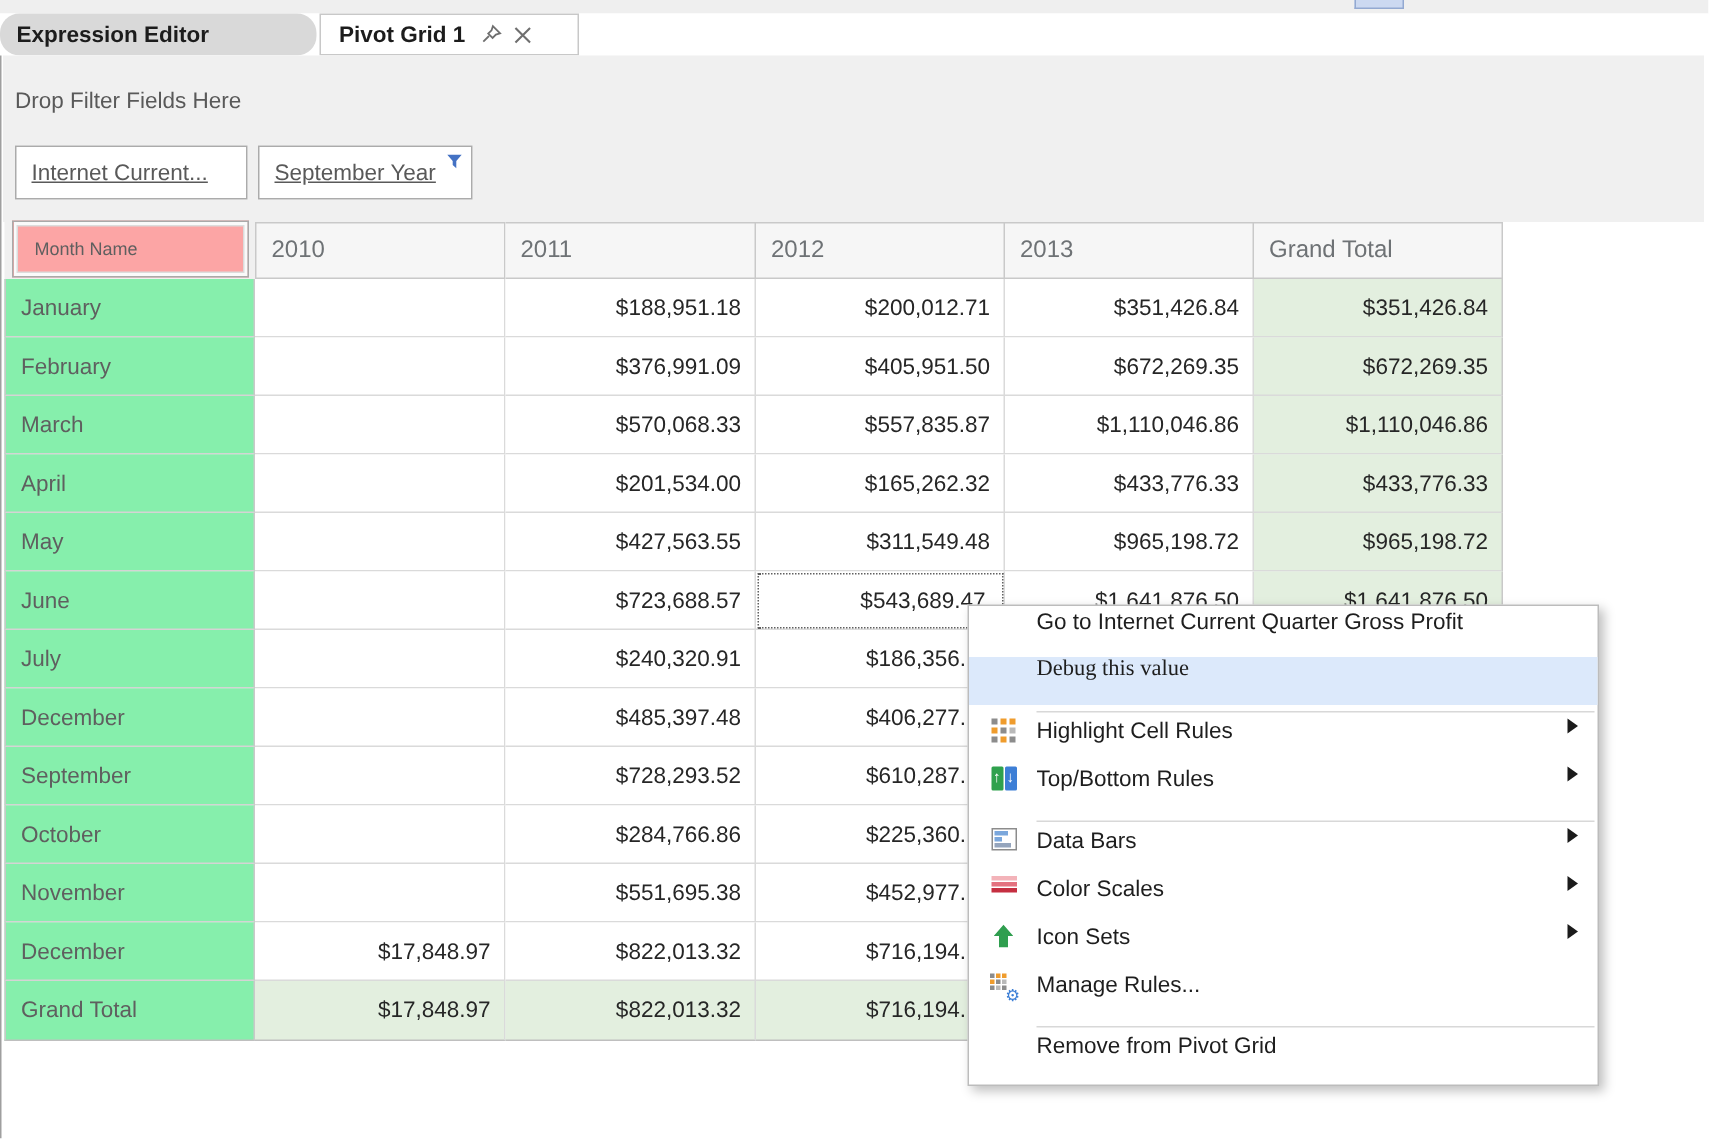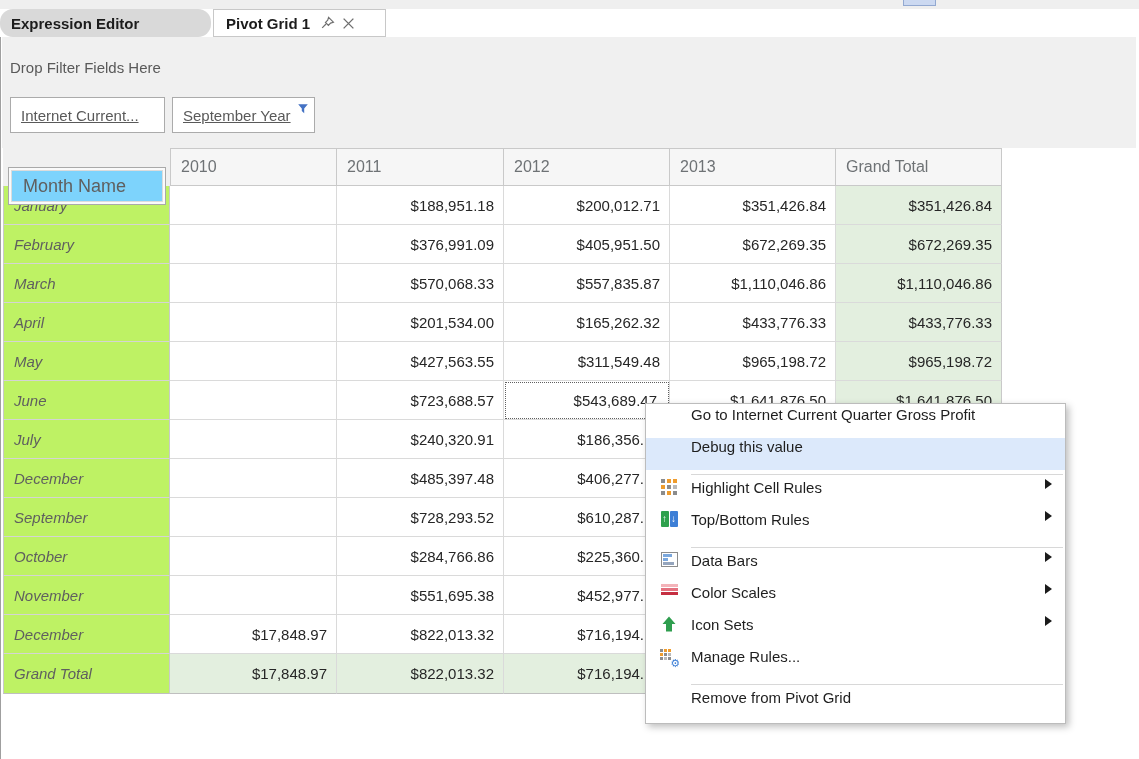--- a/index.html
+++ b/index.html
@@ -28,45 +28,45 @@
   .ffield.f1 { left:8px; width:155px; }
   .ffield.f2 { left:170px; width:143px; }
   .funnel { position:absolute; top:3px; right:5px; }
 
   
   .pivot { position:absolute; left:3px; top:148px; display:grid;
            grid-template-columns:167px 167px 167px 166px 166px 166px;
            grid-template-rows:38px repeat(12,39px) 40px; }
   .corner { background:#f0f0f0; position:relative; }
   .corner-btn { position:absolute; left:5px; top:-1px; width:158px; height:38px;
-                background:#7dd3fc; border:1px solid #a9a9a9; box-shadow:inset 0 0 0 2px #fafafa, inset 0 0 0 3px #dcdcdc;
+                background:#fca5a5; border:1px solid #a9a9a9; box-shadow:inset 0 0 0 2px #fafafa, inset 0 0 0 3px #dcdcdc;
                 display:flex; align-items:center; padding-left:14px;
-                font-size:18px; color:#5f5f5f; cursor:default;margin-top:20px; }
+                font-size:12px; color:#5f5f5f; cursor:default; }
   .colhdr { background:#f6f6f6; border-top:1px solid #c9c9c9; border-right:1px solid #c9c9c9;
             border-bottom:1px solid #c9c9c9; color:#6e7275; font-size:16px;
             display:flex; align-items:center; padding-left:10px; cursor:default; }
   .colhdr.first { border-left:1px solid #c9c9c9; }
-  .rowhdr { background:#bef264; border-left:1px solid #c9c9c9; border-right:1px solid #c9c9c9;
+  .rowhdr { background:#86efac; border-left:1px solid #c9c9c9; border-right:1px solid #c9c9c9;
             border-bottom:1px solid #d4d4d4; color:#5f5f5f; font-size:15px;
-            display:flex; align-items:center; padding-left:10px; cursor:default;font-style:italic; }
+            display:flex; align-items:center; padding-left:10px; cursor:default; }
   .rowhdr.last { border-bottom:1px solid #bfbfbf; }
   .cell { background:#ffffff; border-right:1px solid #dadada; border-bottom:1px solid #dadada;
           color:#262626; font-size:15px; display:flex; align-items:center;
           justify-content:flex-end; padding-right:9px; cursor:default; }
   .cell.gt { background:#e3efdf; }
   .cell.lastcol { border-right:1px solid #c9c9c9; }
   .cell.lastrow { border-bottom:1px solid #bfbfbf; }
   .cell.focused { outline:1px dotted #606060; outline-offset:-2px; padding-right:12px; }
   .cell.clipped { padding-right:25px; }
 
   
   .menu { position:absolute; left:645px; top:403px; width:421px; background:#ffffff;
           border:1px solid #bcbcbc; box-shadow:3px 3px 7px rgba(0,0,0,0.25); padding:2px 0; z-index:50; }
   .menu-item { height:32px; display:flex; align-items:flex-start; font-size:15px; color:#1e1e1e; cursor:default; }
-  .menu-item.hl { background:#dce9fb; }
+  .menu-item.hl { background:#dce9fb;font-family:Liberation Serif, serif; }
   .menu-item .mi-icon { width:24px; margin-left:11px; display:flex; align-items:center; justify-content:center; flex:none; }
   .menu-item .mi-label { margin-left:10px; }
   .menu-sep { height:1px; background:#d8d8d8; margin:4px 2px 4px 45px; }
   .sub-arrow { margin-left:auto; margin-right:13px; width:0; height:0;
                border-left:7px solid #1b1b1b; border-top:5px solid transparent; border-bottom:5px solid transparent; }
 
   
   .g3 { display:grid; grid-template-columns:repeat(3,4px); gap:2px; }
   .g3 i { width:4px; height:4px; display:block; }
   .tb-ic { display:flex; gap:1px; }

